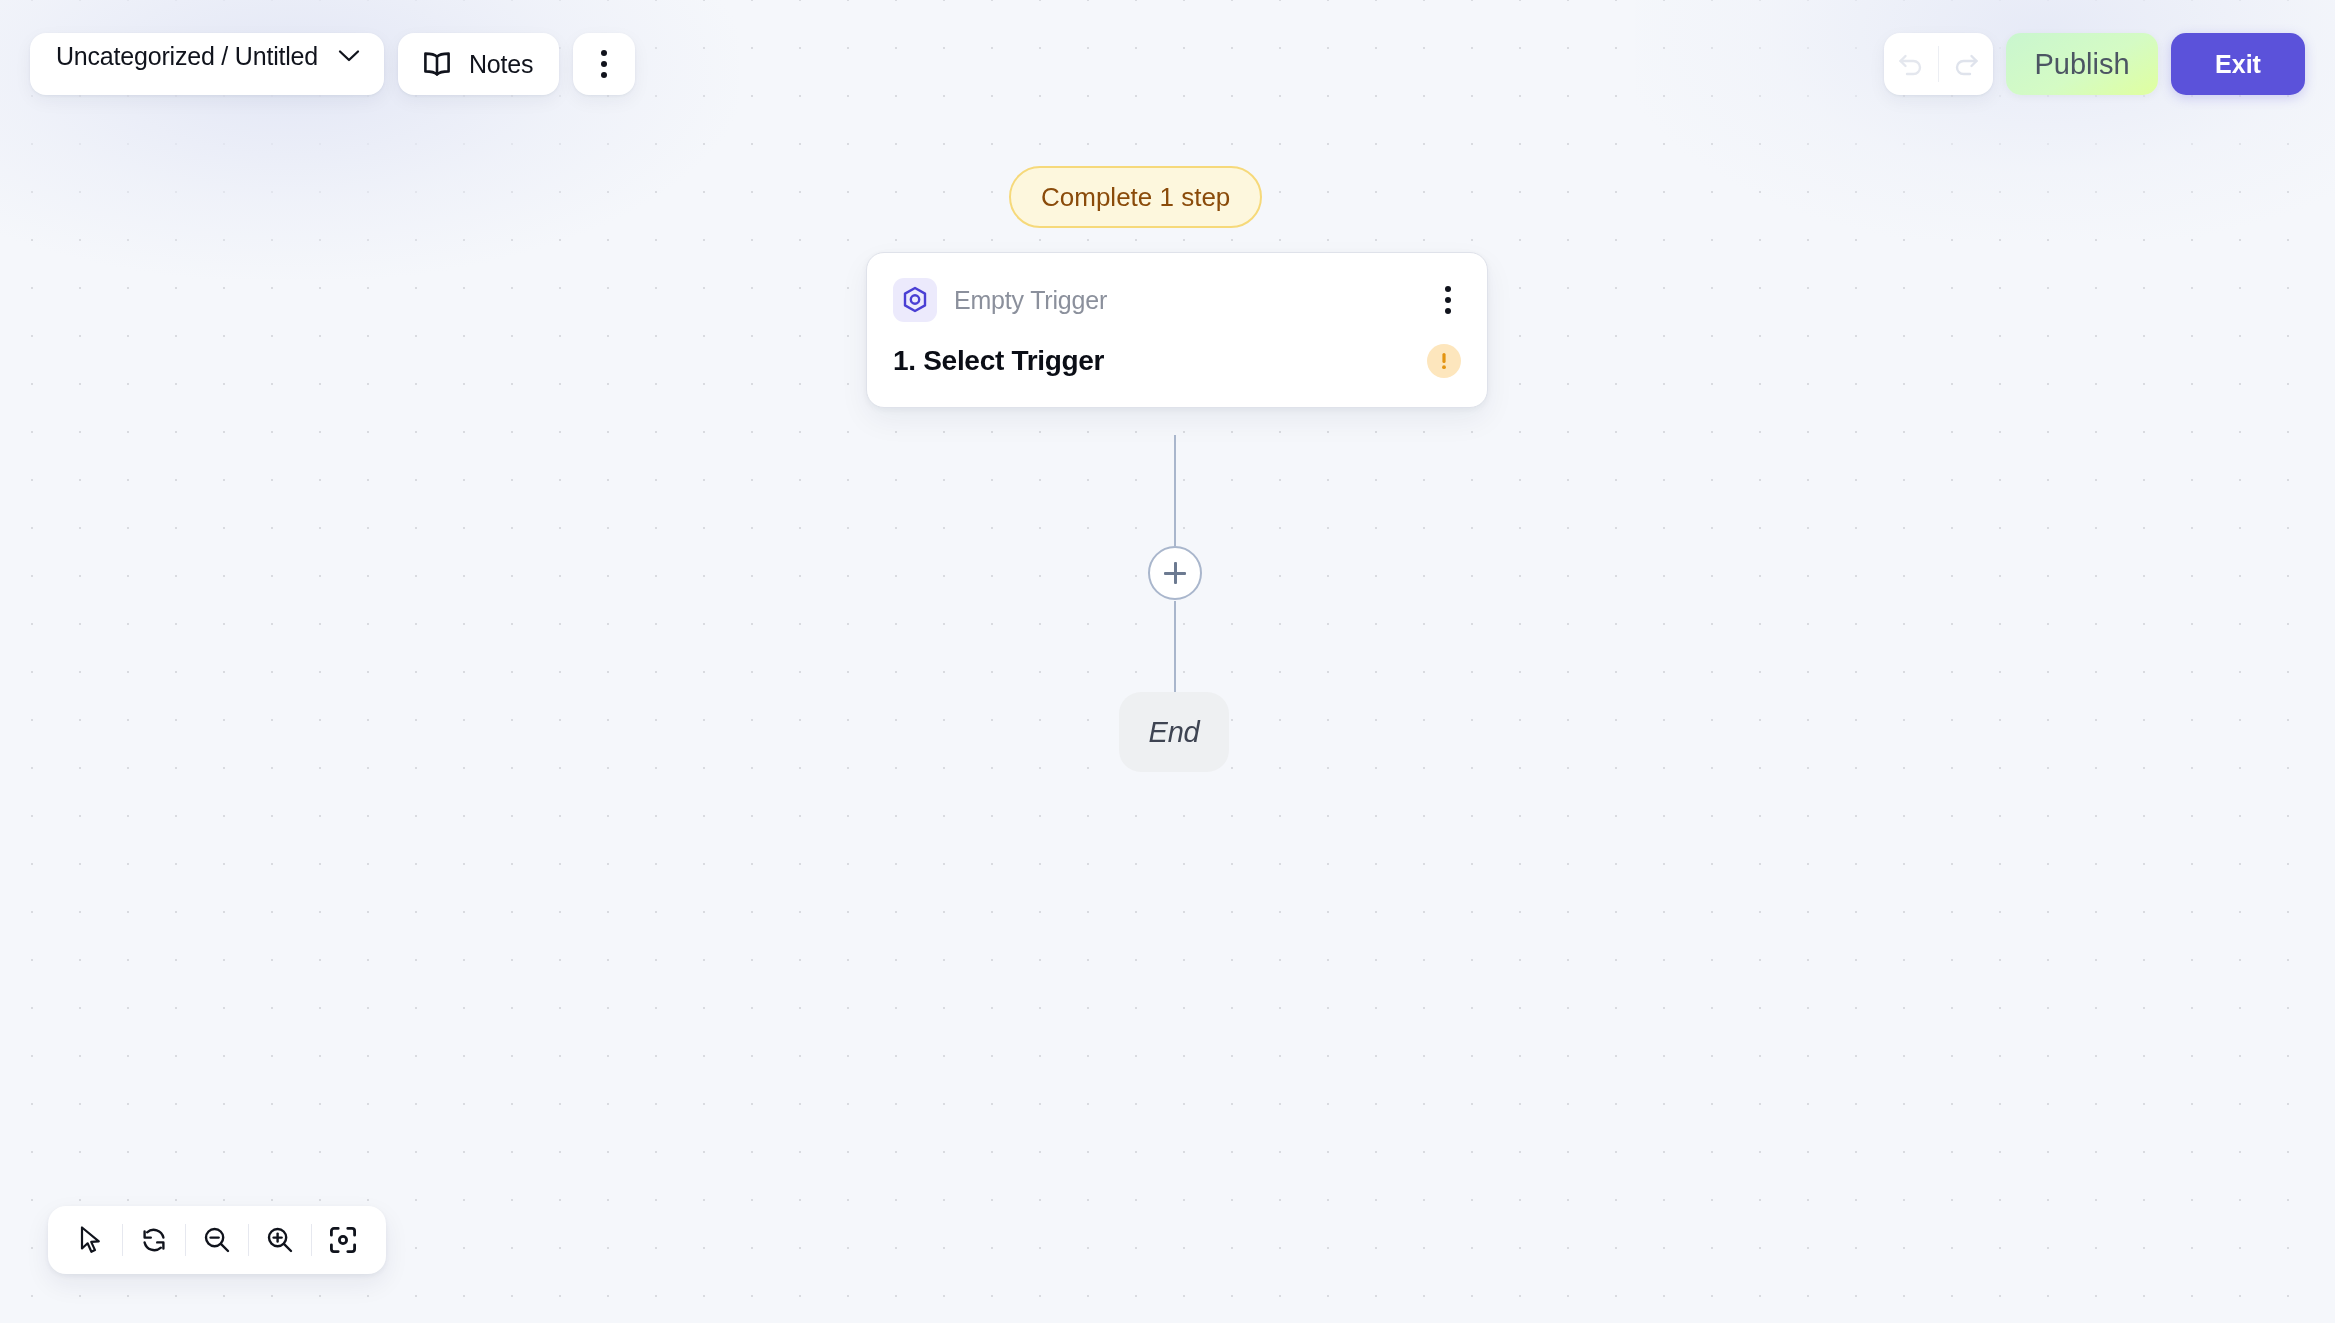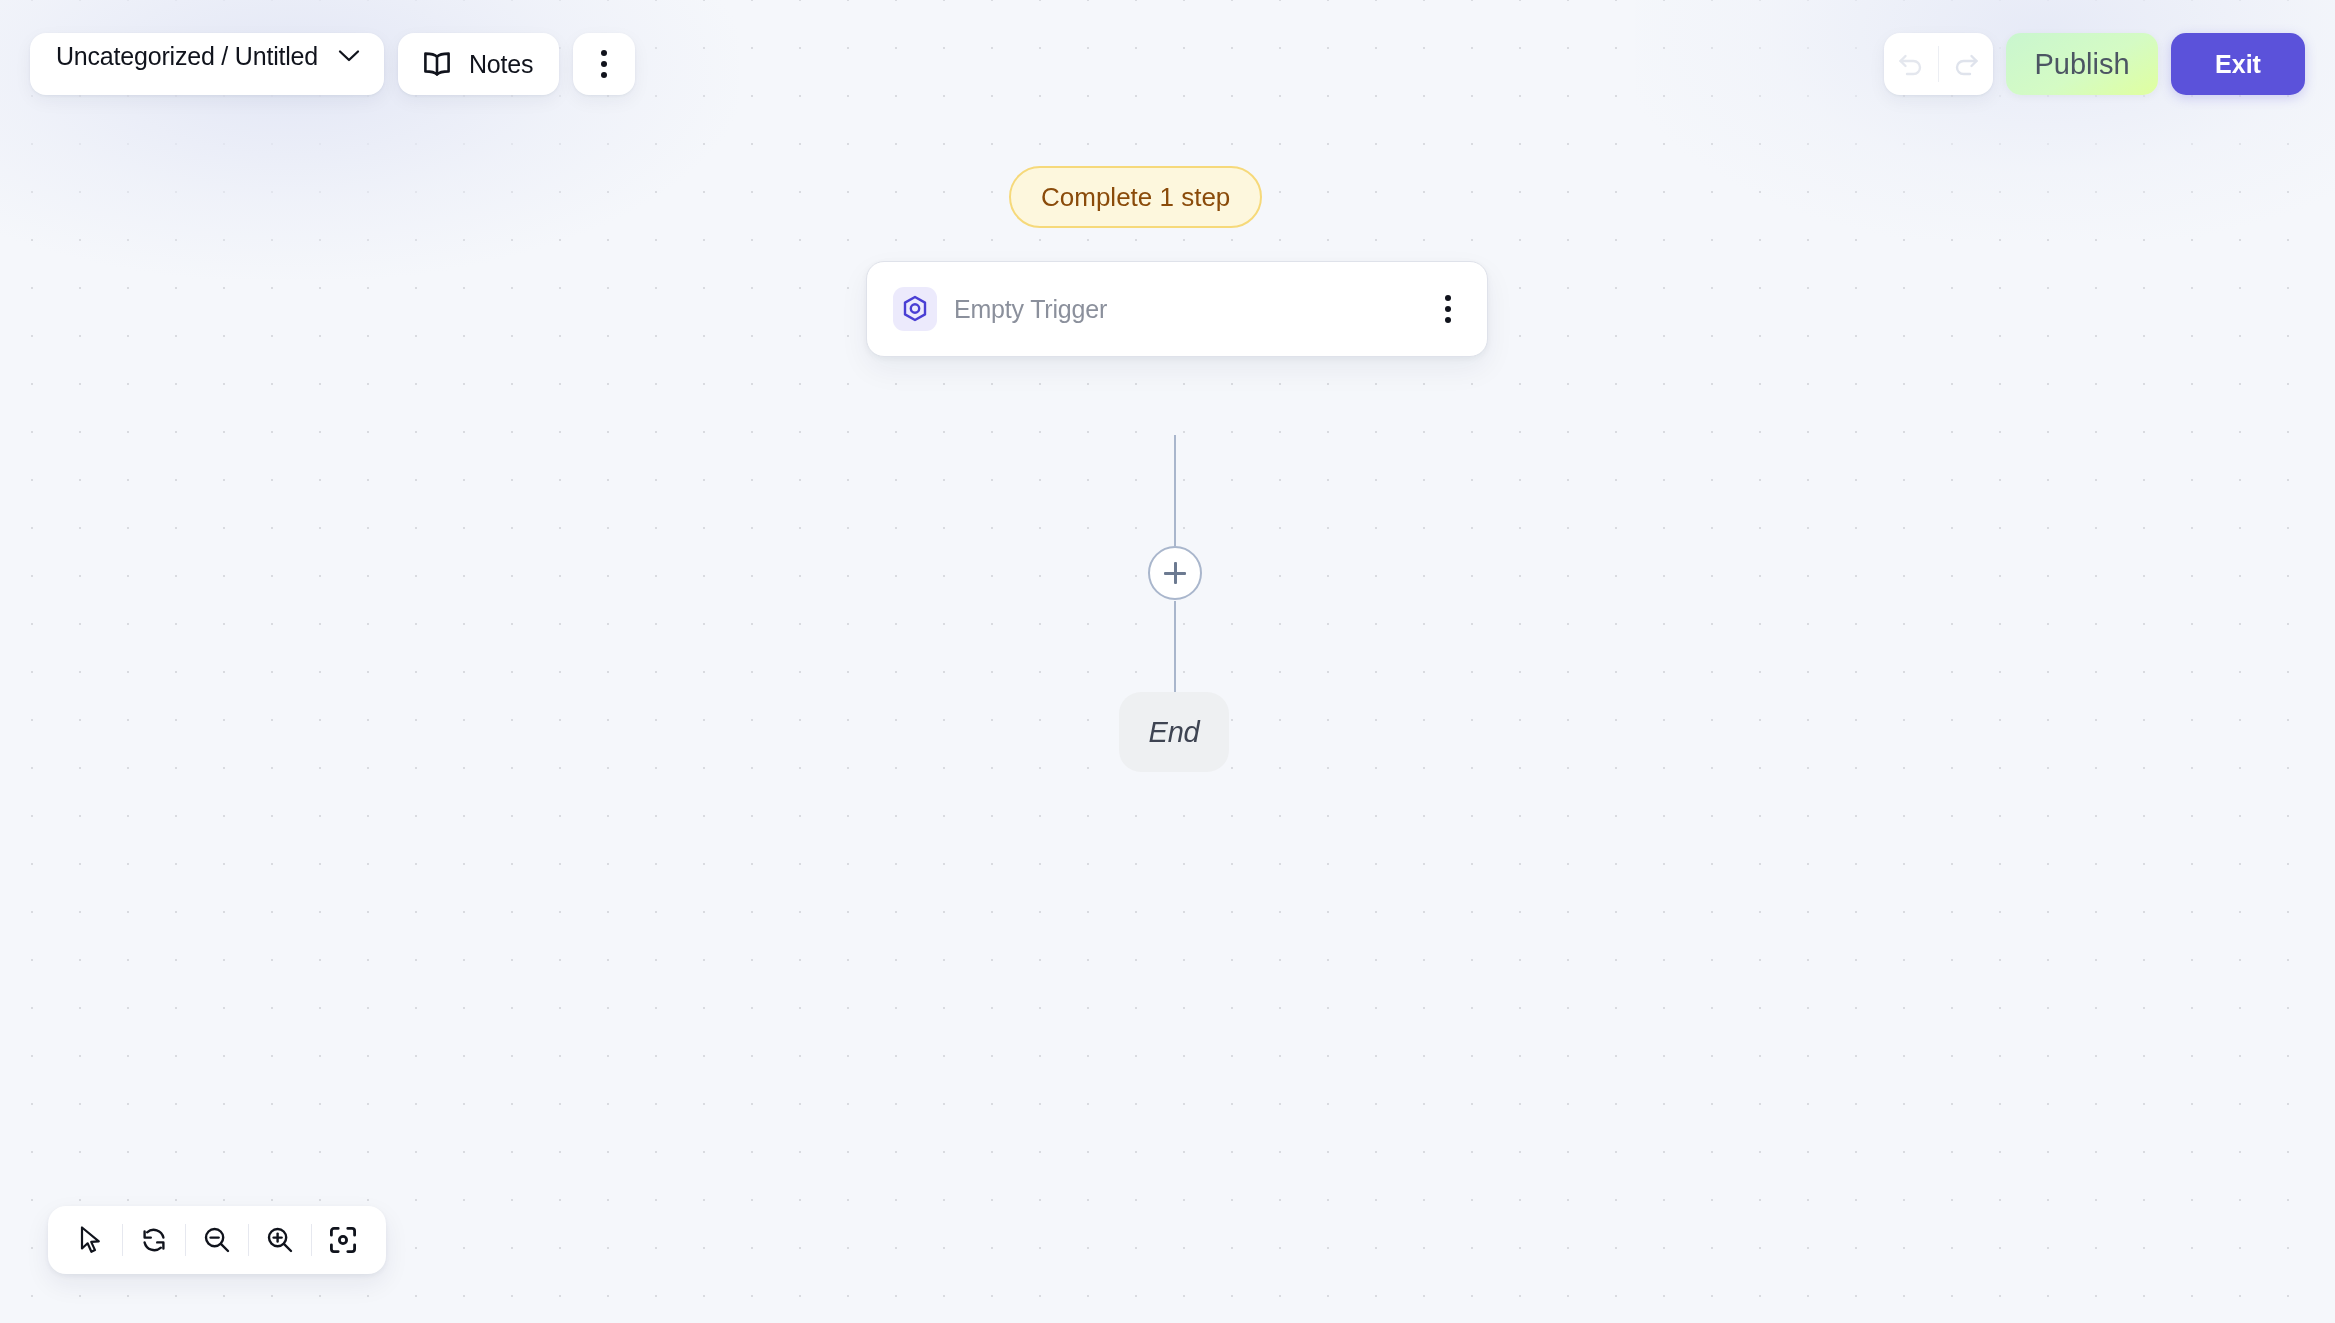--- a/index.html
+++ b/index.html
@@ -179,21 +179,21 @@
     border-radius: 31px;
     display: flex; align-items: center; justify-content: center;
     font-size: 26px;
     color: #8a4b0a;
     white-space: nowrap;
     cursor: pointer;
   }
 
   #trigger-card {
     position: absolute;
-    left: 866px; top: 261px;
+    left: 866px; top: 252px;
     width: 622px;
     background: #ffffff;
     border: 1.5px solid #dfe2ea;
     border-radius: 18px;
     box-shadow: 0 2px 6px rgba(24,32,64,0.05), 0 12px 30px rgba(24,32,64,0.06);
     padding: 24px 26px 24px 26px;
     cursor: pointer;
   }
 
   #trigger-card-top {
@@ -341,20 +341,29 @@
         </span>
         <span id="trigger-type-label">Empty Trigger</span>
         <span id="card-kebab">
           <span class="kebab-dots">
             <i></i>
             <i></i>
             <i></i>
           </span>
         </span>
       </div>
+      <div id="trigger-card-bottom">
+        <span id="trigger-title">1. Select Trigger</span>
+        <span id="warning-badge">
+          <svg width="8" height="20" viewBox="0 0 8 20">
+            <rect x="2.4" y="2" width="3.2" height="10" rx="1.6" fill="#e39412"></rect>
+            <circle cx="4" cy="16.2" r="1.9" fill="#e39412"></circle>
+          </svg>
+        </span>
+      </div>
     </div>
 
     <div id="edge-upper" class="edge-line"></div>
 
     <div id="add-node-btn">
       <span class="plus-h"></span>
       <span class="plus-v"></span>
     </div>
 
     <div id="edge-lower" class="edge-line"></div>

